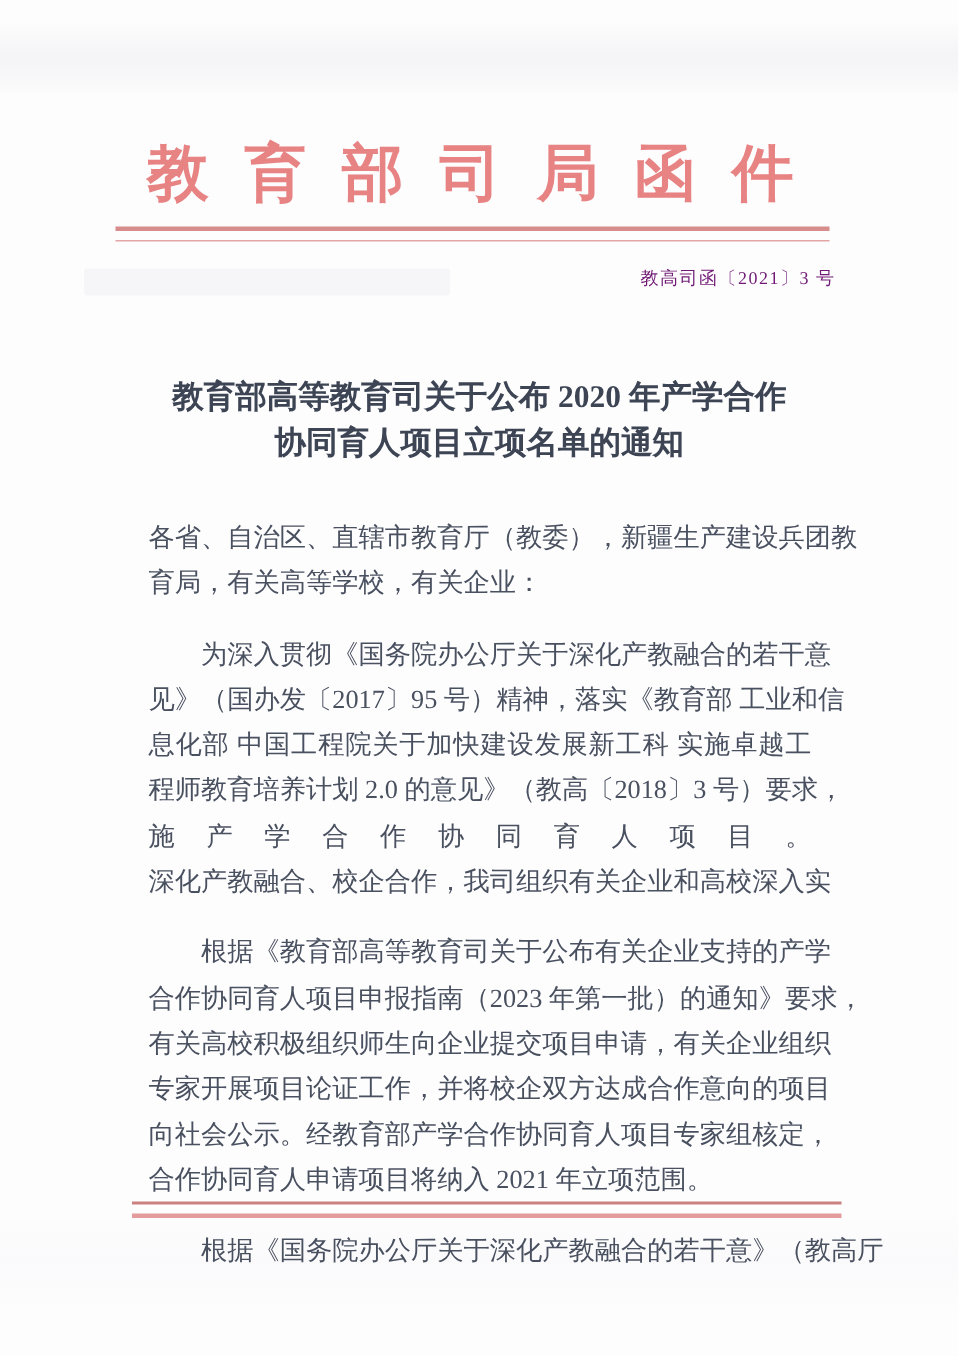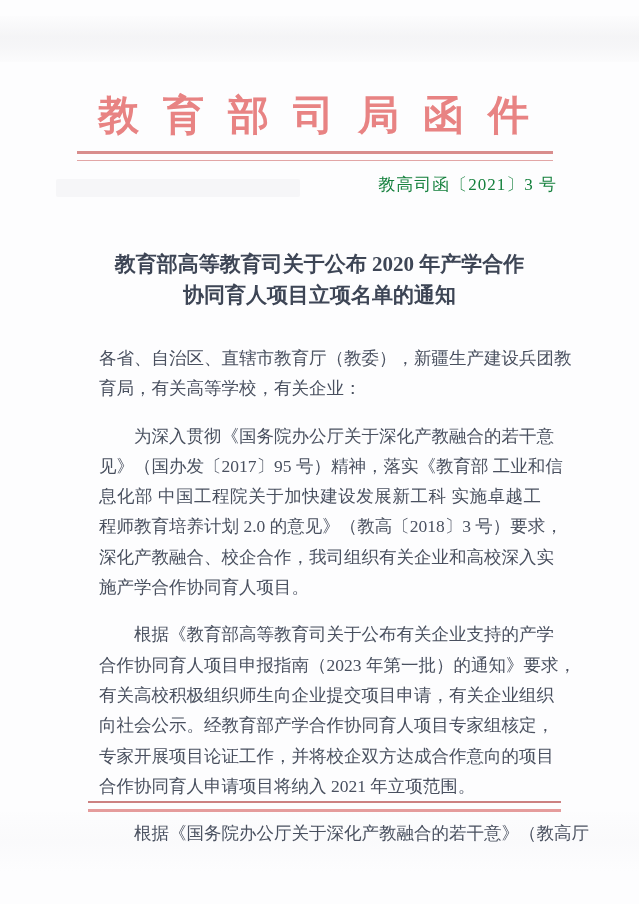--- a/index.html
+++ b/index.html
@@ -37,22 +37,22 @@
     letter-spacing:24px; text-indent:12px;
     color:#e88383;
   }
   .letterhead-rule {
     position:absolute; top:151px; left:77px; width:476px; height:6px;
     border-top:3px solid #d88d8d;
     border-bottom:1px solid #e2a6a6;
   }
   .doc-number {
     position:absolute; top:175px; right:82px;
-    font-size:17px; line-height:20px;
-    color:#15803d; letter-spacing:1px;
+    font-size:12px; line-height:20px;
+    color:#701a75; letter-spacing:1px;
   }
   .doc-title {
     position:absolute; top:229px; left:40px; width:559px;
     text-align:center;
     font-size:21px; font-weight:bold; line-height:31px;
     color:#3d4555;
     margin-top:20px;
   }
   .doc-body {
     position:absolute; top:326px; left:82px; width:476px;
@@ -97,29 +97,29 @@
   <div class="doc-body" id="doc-body">
       <div class="para">
         <div class="line">各省、自治区、直辖市教育厅（教委），新疆生产建设兵团教</div>
         <div class="line">育局，有关高等学校，有关企业：</div>
       </div>
       <div class="para">
         <div class="line">　　为深入贯彻《国务院办公厅关于深化产教融合的若干意</div>
         <div class="line">见》（国办发〔2017〕95 号）精神，落实《教育部 工业和信</div>
         <div class="line">息化部 中国工程院关于加快建设发展新工科 实施卓越工</div>
         <div class="line">程师教育培养计划 2.0 的意见》（教高〔2018〕3 号）要求，</div>
+        <div class="line">施产学合作协同育人项目。</div>
         <div class="line">深化产教融合、校企合作，我司组织有关企业和高校深入实</div>
-        <div class="line">施产学合作协同育人项目。</div>
       </div>
       <div class="para">
         <div class="line">　　根据《教育部高等教育司关于公布有关企业支持的产学</div>
         <div class="line">合作协同育人项目申报指南（2023 年第一批）的通知》要求，</div>
         <div class="line">有关高校积极组织师生向企业提交项目申请，有关企业组织</div>
+        <div class="line">专家开展项目论证工作，并将校企双方达成合作意向的项目</div>
         <div class="line">向社会公示。经教育部产学合作协同育人项目专家组核定，</div>
-        <div class="line">专家开展项目论证工作，并将校企双方达成合作意向的项目</div>
         <div class="line">合作协同育人申请项目将纳入 2021 年立项范围。</div>
       </div>
       <div class="para">
         <div class="line">　　根据《国务院办公厅关于深化产教融合的若干意》（教高厅</div>
       </div>
     </div>
 
   <div class="bottom-rule"></div>
 
 </div>

